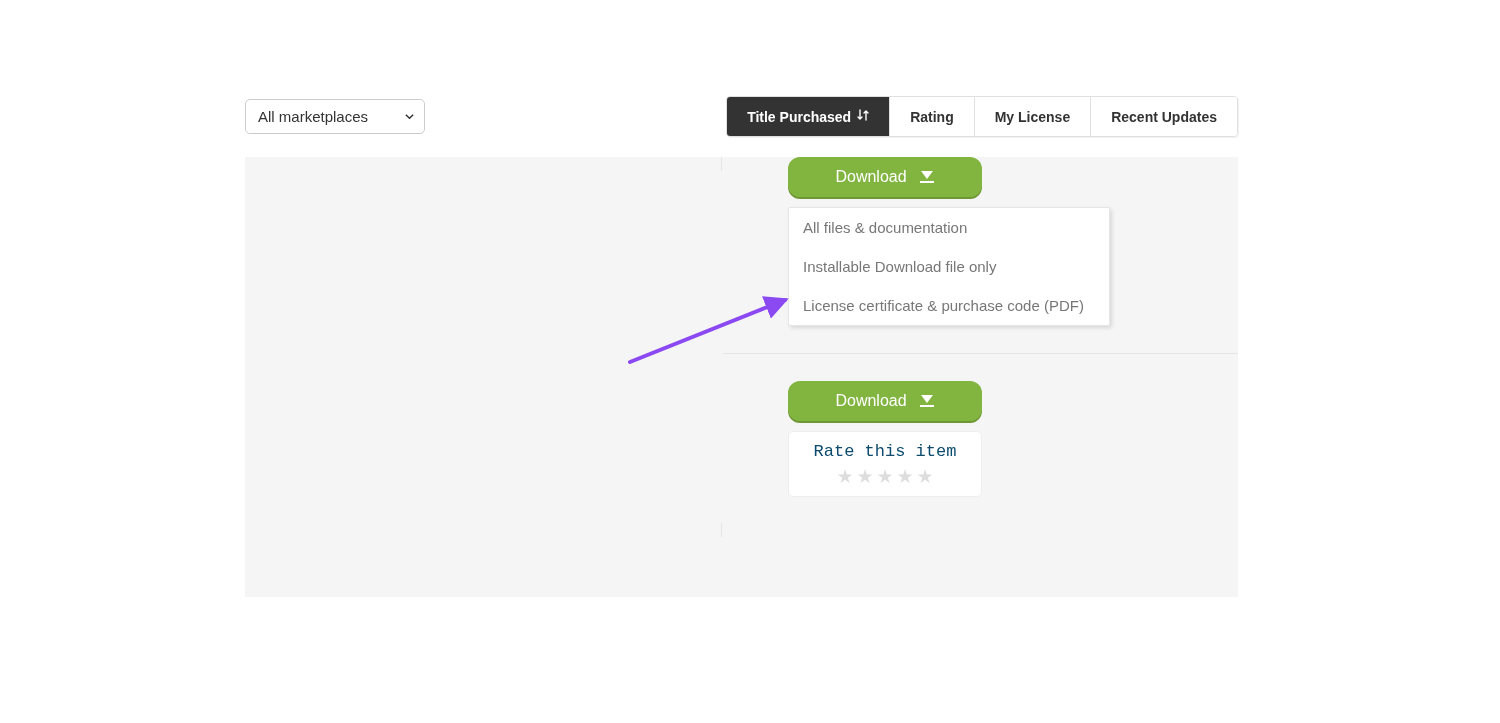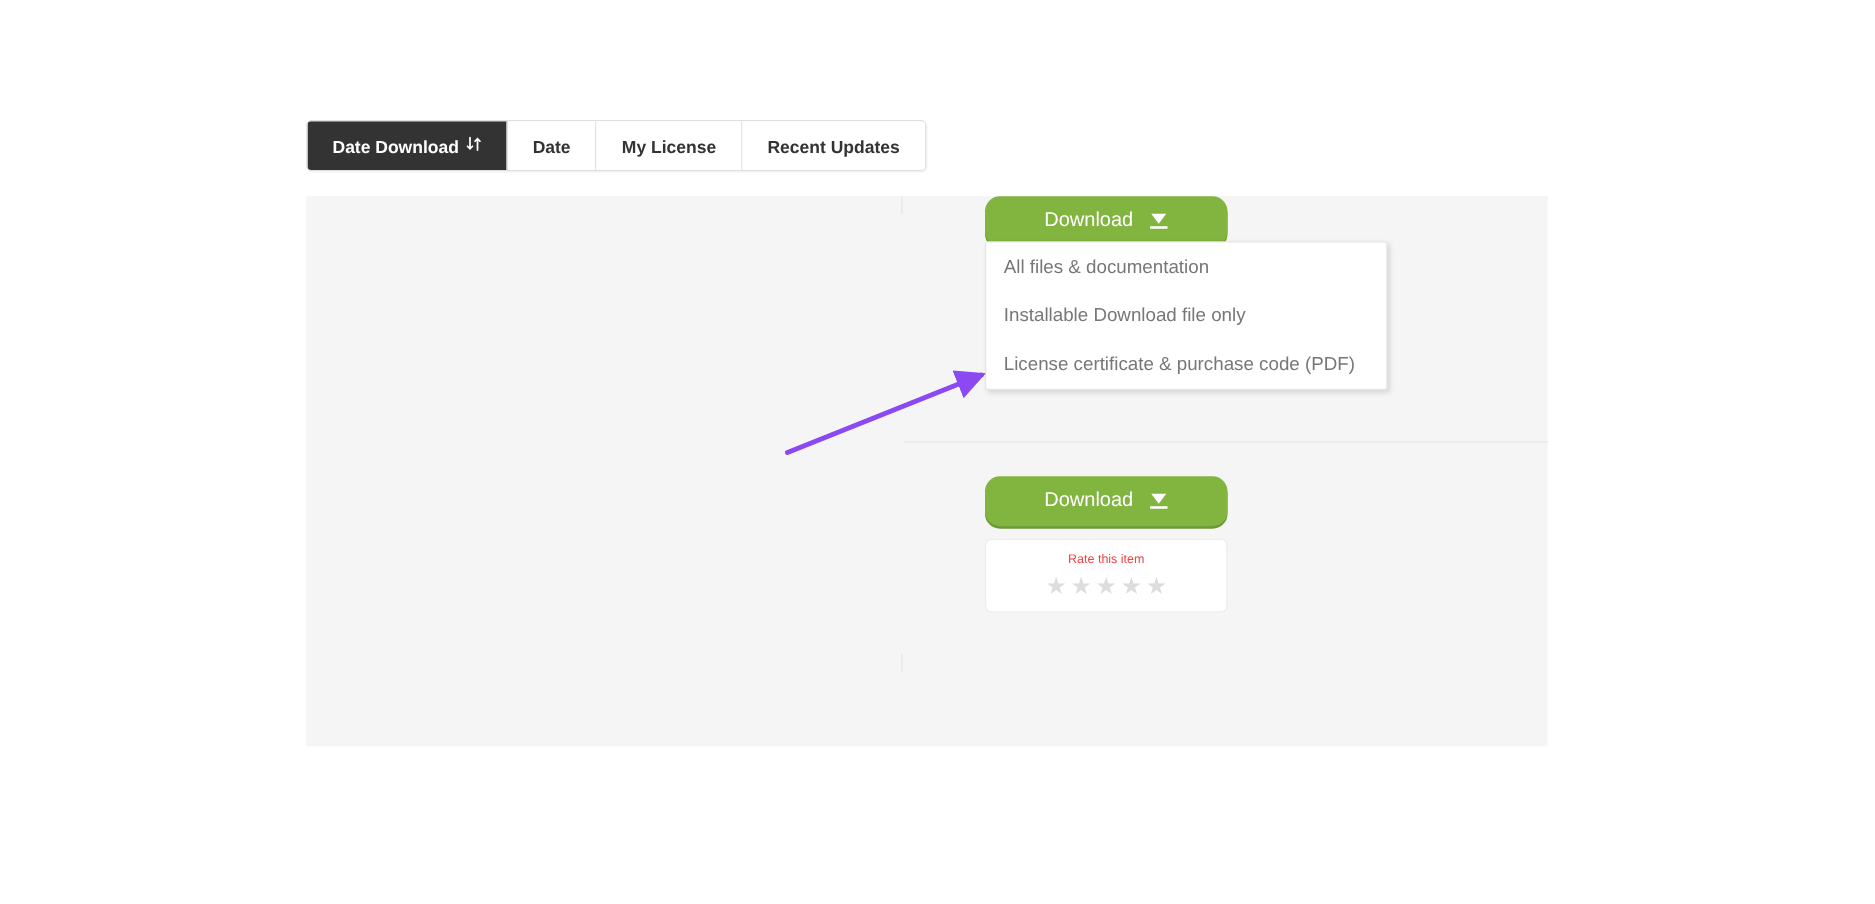--- a/index.html
+++ b/index.html
@@ -108,21 +108,21 @@
       gap: 12px;
       width: 194px;
       box-shadow: 0 2px 0 #6d9834;
     }
     .download-icon {
       display: inline-flex;
       align-items: center;
     }
     .dropdown-menu {
       position: absolute;
-      top: 36px;
+      top: 50px;
       left: 0;
       background: #ffffff;
       border: 1px solid #e6e6e6;
       border-radius: 2px;
       box-shadow: 2px 2px 4px rgba(0,0,0,0.12);
       width: 322px;
       z-index: 10;
     }
     .dropdown-item {
       padding: 11px 14px;
@@ -133,23 +133,24 @@
     .rate-card {
       margin-top: 10px;
       background: #ffffff;
       border: 1px solid #ededed;
       border-radius: 5px;
       width: 194px;
       padding: 10px 0 8px 0;
       text-align: center;
     }
     .rate-label {
-      font-size: 10px;
-      color: #ef4444;
+      font-size: 17px;
+      color: #0c4a6e;
       margin-bottom: 4px;
+      font-family: Liberation Mono, monospace;
     }
     .stars {
       display: flex;
       justify-content: center;
       gap: 3px;
     }
     .star {
       color: #dddddd;
       font-size: 19px;
       cursor: pointer;
@@ -184,32 +185,42 @@
       left: 476px;
       width: 1px;
       background: #e5e5e5;
     }
   </style>
 </head>
 <body>
 
 <div class="container">
   <div class="toolbar">
+    <div class="select-wrapper">
+      <select class="marketplace-select">
+        <option>All marketplaces</option>
+      </select>
+      <span class="select-chevron">
+        <svg width="11" height="11" viewBox="0 0 12 12">
+            <path d="M2 4 L6 8 L10 4" stroke="#333" stroke-width="1.6" fill="none"></path>
+          </svg>
+      </span>
+    </div>
     <div class="sort-tabs">
       <button class="sort-tab active">
-        <span>Date Download</span>
+        <span>Title Purchased</span>
         <span class="sort-icon">
           <svg width="12" height="14" viewBox="0 0 12 14">
             <path d="M3 2 L3 11 M1 9 L3 11 L5 9" stroke="#fff" stroke-width="1.4" fill="none" stroke-linecap="round"></path>
             <path d="M9 12 L9 3 M7 5 L9 3 L11 5" stroke="#fff" stroke-width="1.4" fill="none" stroke-linecap="round"></path>
           </svg>
         </span>
       </button>
       <button class="sort-tab">
-        <span>Date</span>
+        <span>Rating</span>
       </button>
       <button class="sort-tab">
         <span>My License</span>
       </button>
       <button class="sort-tab">
         <span>Recent Updates</span>
       </button>
     </div>
   </div>
 

